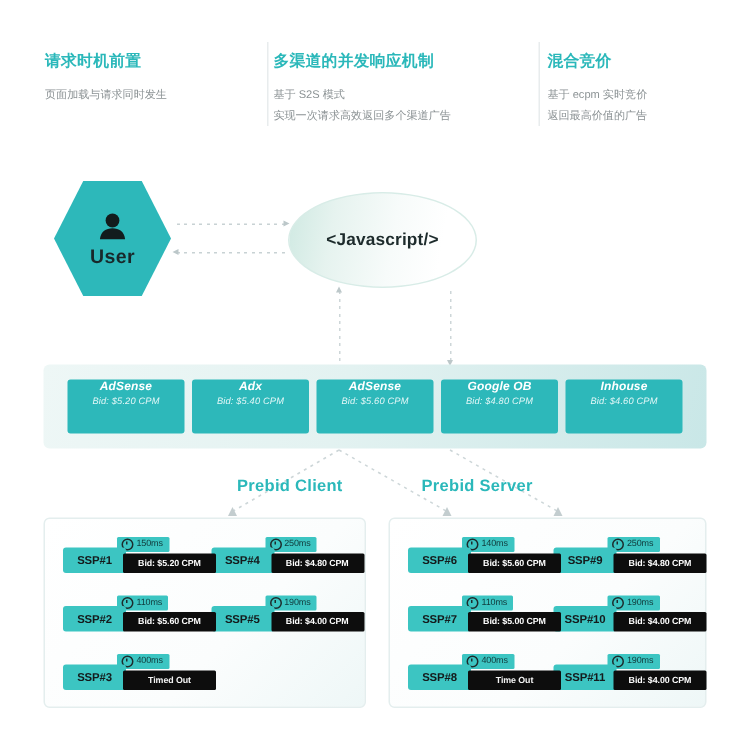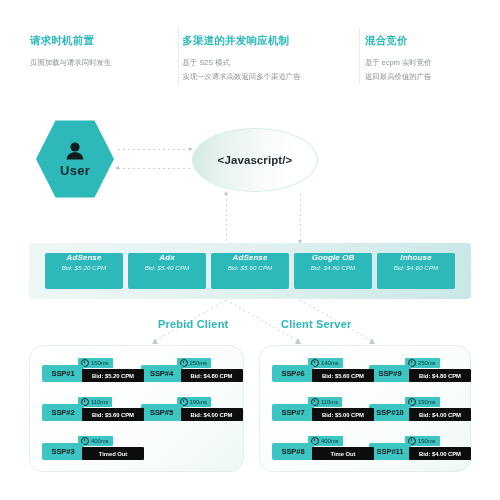--- a/index.html
+++ b/index.html
@@ -172,21 +172,21 @@
     letter-spacing: .2px;
   }
   #prebid-client-title { left: 158px; top: 318px; }
   #prebid-server-title { left: 281px; top: 318px; }
 
   
   .panel {
     position: absolute;
     top: 345px;
     height: 127px;
-    border-radius: 14px;
+    border-radius: 4px;
     border: 1px solid #e4eeee;
     background: linear-gradient(135deg, #ffffff 0%, #fbfdfd 60%, #eef7f7 100%);
     box-sizing: border-box;
     display: flex;
     padding: 12px 8px 0 8px;
   }
   #panel-client { left: 29px; width: 215px; }
   #panel-server { left: 259px; width: 212px; justify-content: flex-end; }
   .panel-col {
     flex: 1;
@@ -356,21 +356,21 @@
       <line x1="226" y1="300" x2="155" y2="341"></line>
       <line x1="226" y1="300" x2="298" y2="341"></line>
       <line x1="300" y1="300" x2="372" y2="341"></line>
     </g>
     <polygon points="155,338 152,344 158,344" fill="#c3cdcf"></polygon>
     <polygon points="298,338 295,344 301,344" fill="#c3cdcf"></polygon>
     <polygon points="372,338 369,344 375,344" fill="#c3cdcf"></polygon>
   </svg>
 
   <div class="prebid-title" id="prebid-client-title">Prebid Client</div>
-  <div class="prebid-title" id="prebid-server-title">Client Server</div>
+  <div class="prebid-title" id="prebid-server-title">Prebid Server</div>
 
   <div class="panel" id="panel-client">
 
     <div class="panel-col">
 
       <div class="ssp-row">
         <div class="latency">
           <span class="clock-icon"></span>
           <span>150ms</span>
         </div>

